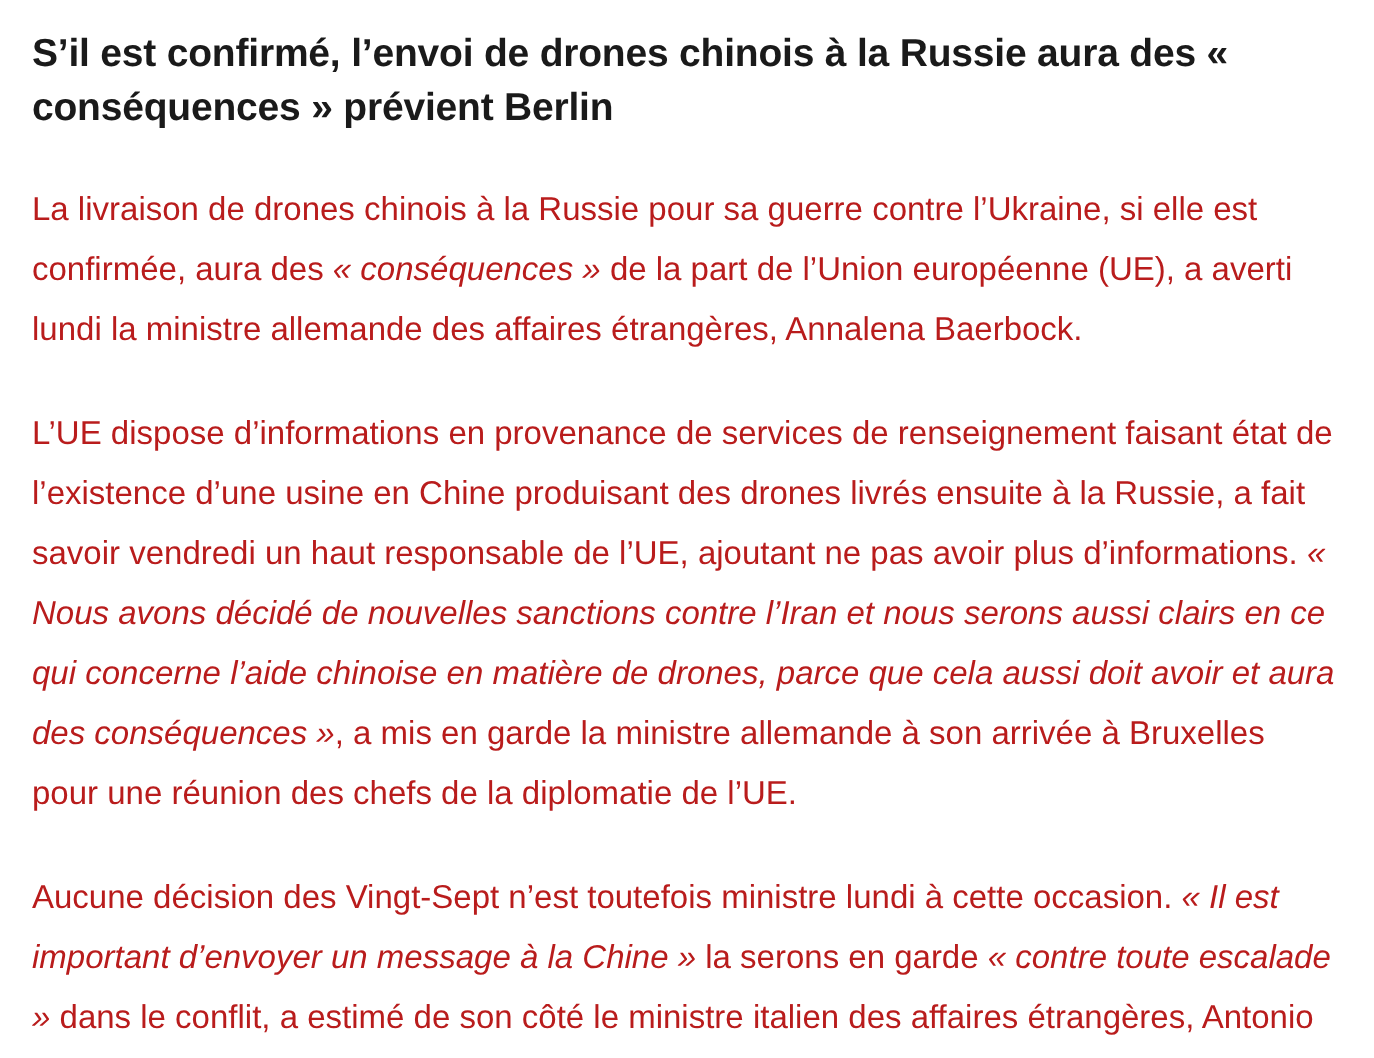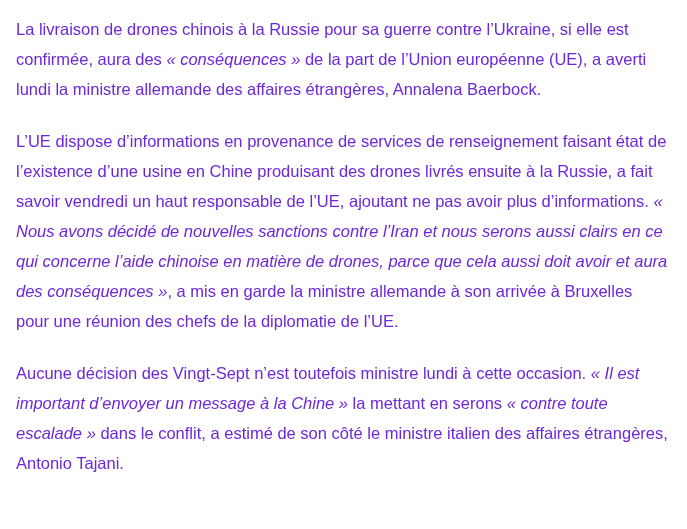--- a/index.html
+++ b/index.html
@@ -22,32 +22,33 @@
     font-size: 19.5px;
     line-height: 27px;
     font-weight: bold;
     color: #1a1a1a;
     margin: 0 0 22px 0;
     letter-spacing: -0.1px;
   }
   .para {
     font-size: 16.5px;
     line-height: 30px;
-    color: #6d28d9;
+    color: #b91c1c;
     margin: 0 0 22px 0;
   }
   .para:last-child {
     margin-bottom: 0;
   }
   .q {
     font-style: italic;
   }
 </style>
 </head>
 <body>
 
 <div class="article">
+  <h1 class="headline">S’il est confirmé, l’envoi de drones chinois à la Russie aura des « conséquences » prévient Berlin</h1>
   <div>
     <p class="para"><span>La livraison de drones chinois à la Russie pour sa guerre contre l’Ukraine, si elle est confirmée, aura des </span><span class="q">« conséquences »</span><span> de la part de l’Union européenne (UE), a averti lundi la ministre allemande des affaires étrangères, Annalena Baerbock.</span></p>
     <p class="para"><span>L’UE dispose d’informations en provenance de services de renseignement faisant état de l’existence d’une usine en Chine produisant des drones livrés ensuite à la Russie, a fait savoir vendredi un haut responsable de l’UE, ajoutant ne pas avoir plus d’informations. </span><span class="q">« Nous avons décidé de nouvelles sanctions contre l’Iran et nous serons aussi clairs en ce qui concerne l’aide chinoise en matière de drones, parce que cela aussi doit avoir et aura des conséquences »</span><span>, a mis en garde la ministre allemande à son arrivée à Bruxelles pour une réunion des chefs de la diplomatie de l’UE.</span></p>
-    <p class="para"><span>Aucune décision des Vingt-Sept n’est toutefois ministre lundi à cette occasion. </span><span class="q">« Il est important d’envoyer un message à la Chine »</span><span> la mettant en serons </span><span class="q">« contre toute escalade »</span><span> dans le conflit, a estimé de son côté le ministre italien des affaires étrangères, Antonio Tajani.</span></p>
+    <p class="para"><span>Aucune décision des Vingt-Sept n’est toutefois ministre lundi à cette occasion. </span><span class="q">« Il est important d’envoyer un message à la Chine »</span><span> la serons en garde </span><span class="q">« contre toute escalade »</span><span> dans le conflit, a estimé de son côté le ministre italien des affaires étrangères, Antonio Tajani.</span></p>
   </div>
 </div>
 
 </body></html>

